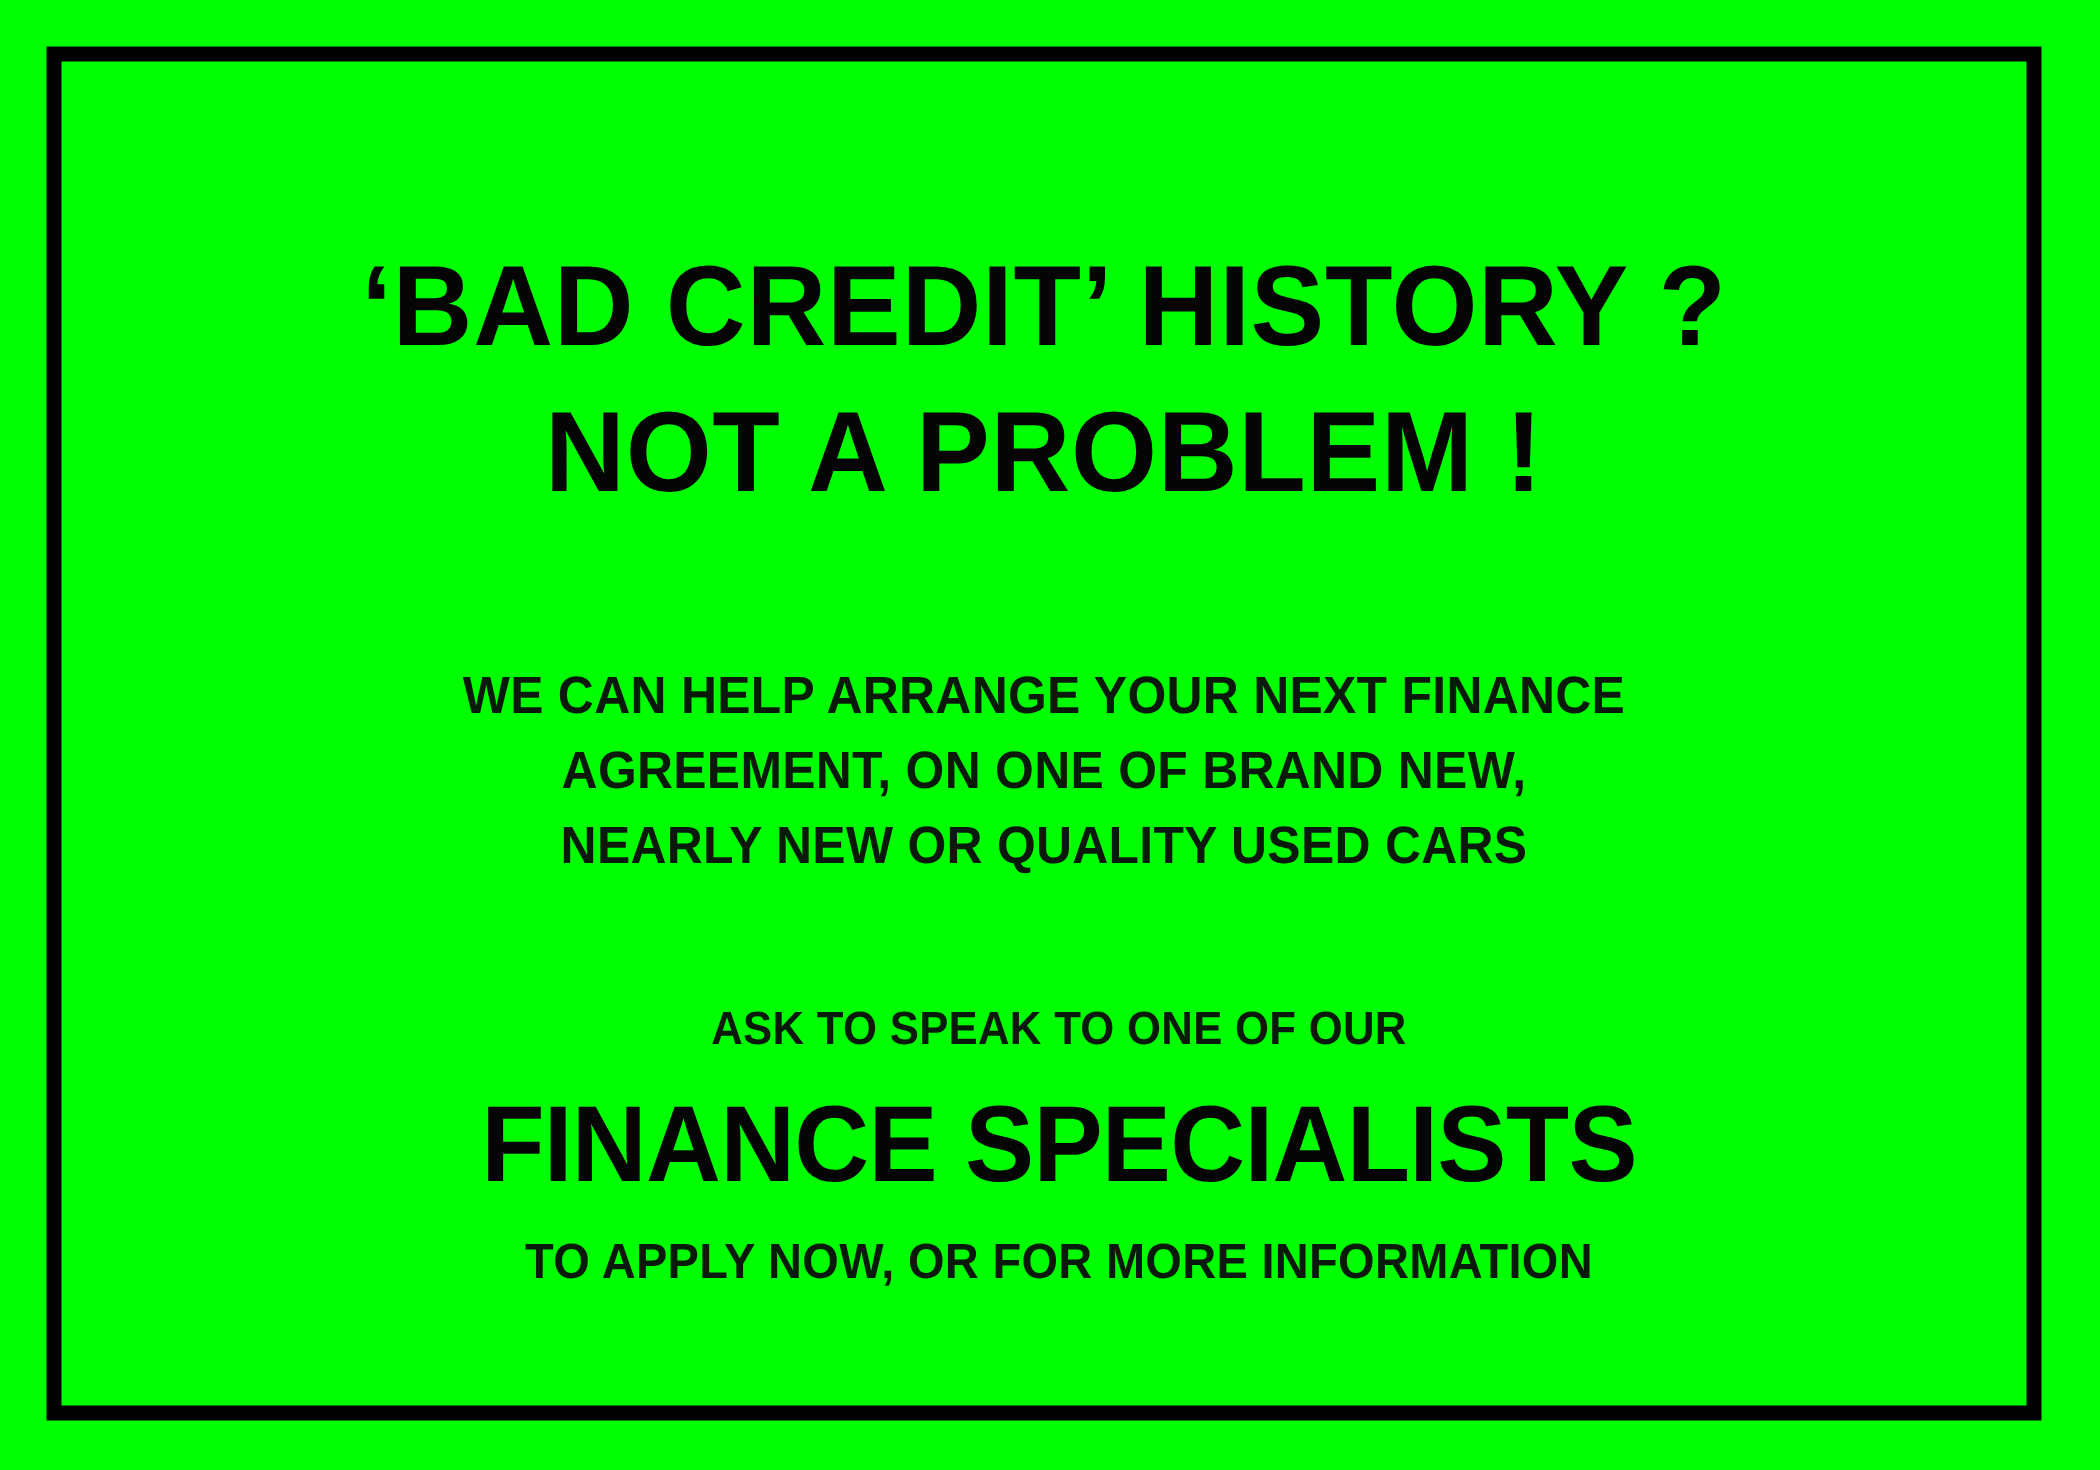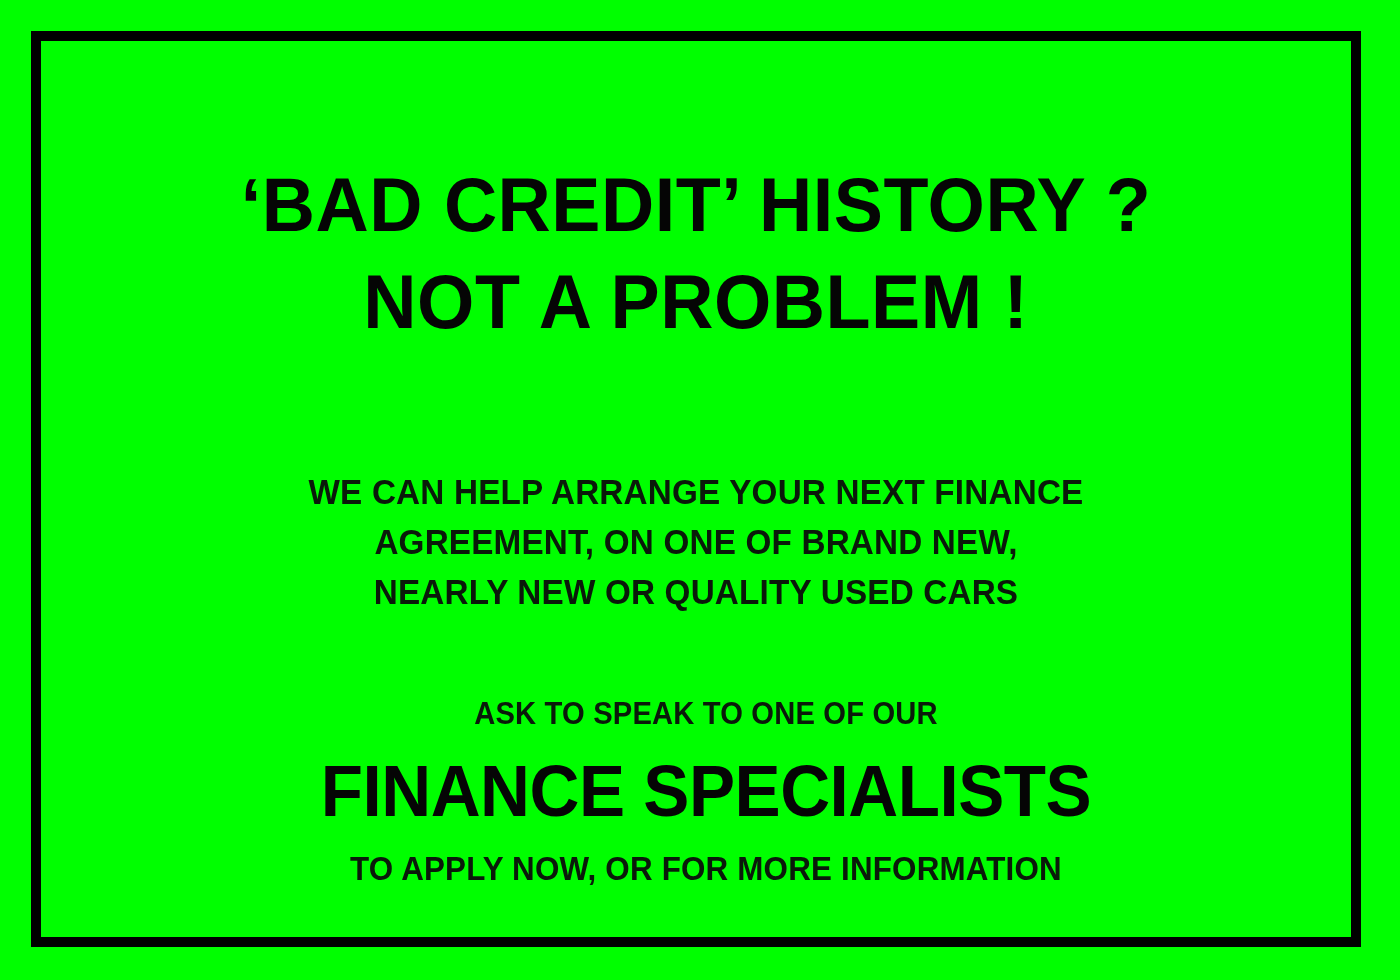--- a/index.html
+++ b/index.html
@@ -59,21 +59,21 @@
     line-height: 1.28;
     letter-spacing: 0.5px;
     color: #050505;
     transform: scaleX(0.97);
     transform-origin: center;
     white-space: nowrap;
   }
 
   .body-block {
     width: 100%;
-    margin-top: 116px;
+    margin-top: 88px;
   }
 
   .body-line {
     display: block;
     font-size: 35px;
     font-weight: 700;
     line-height: 1.43;
     letter-spacing: 0.2px;
     color: #0a1a0a;
     transform: scaleX(0.95);

